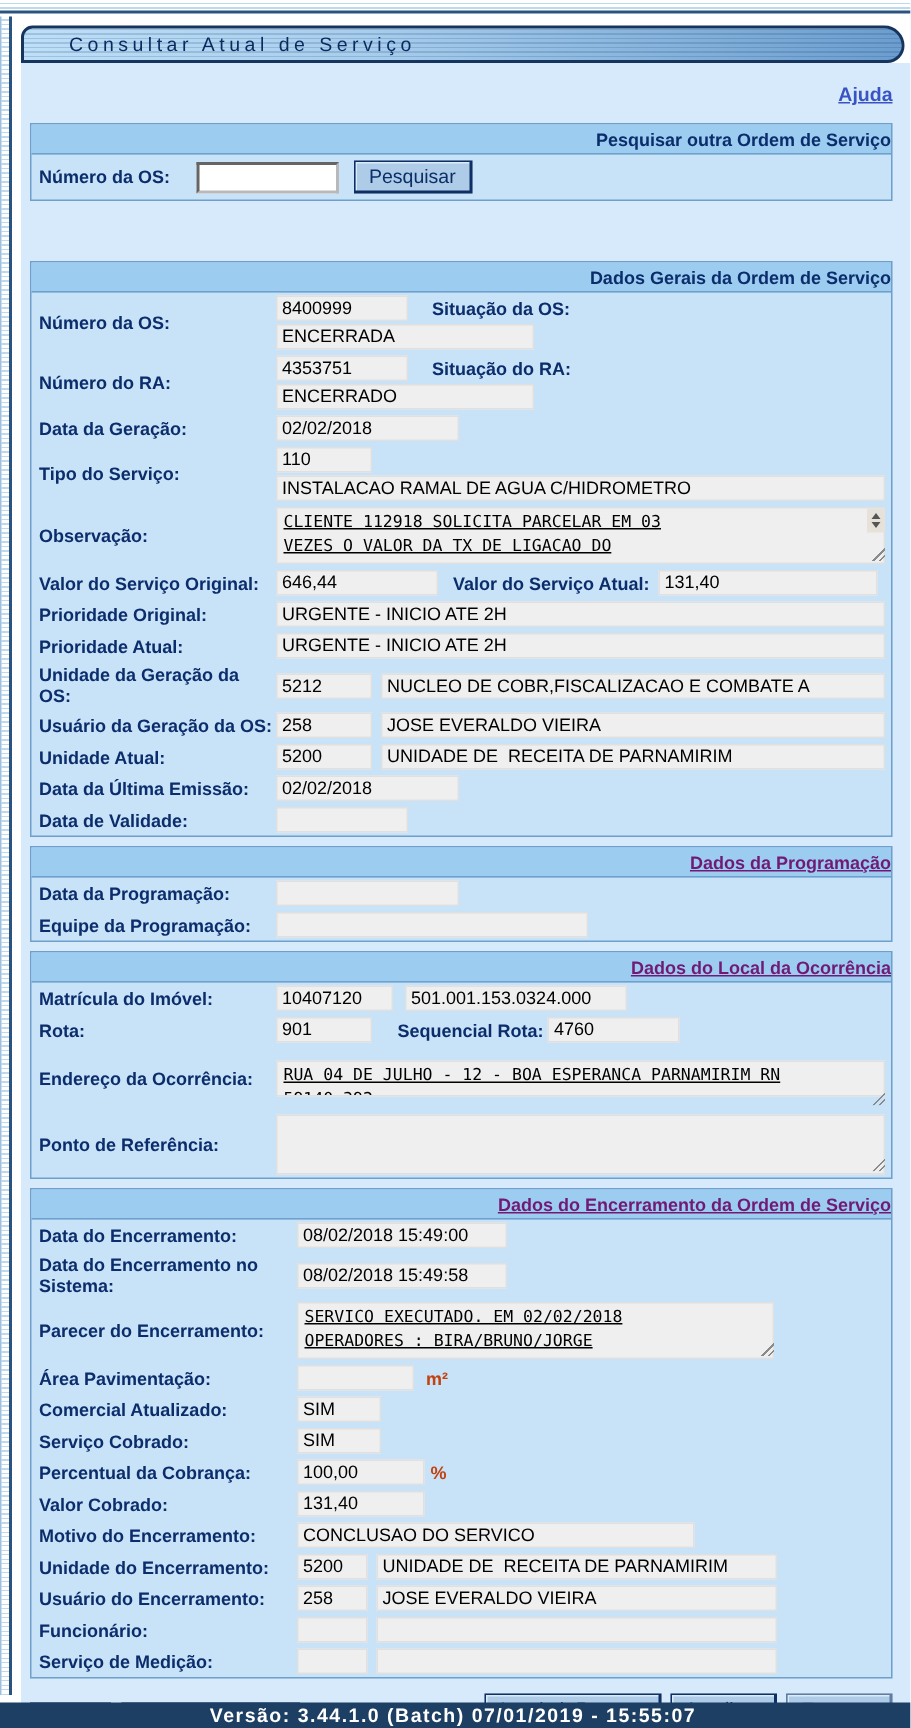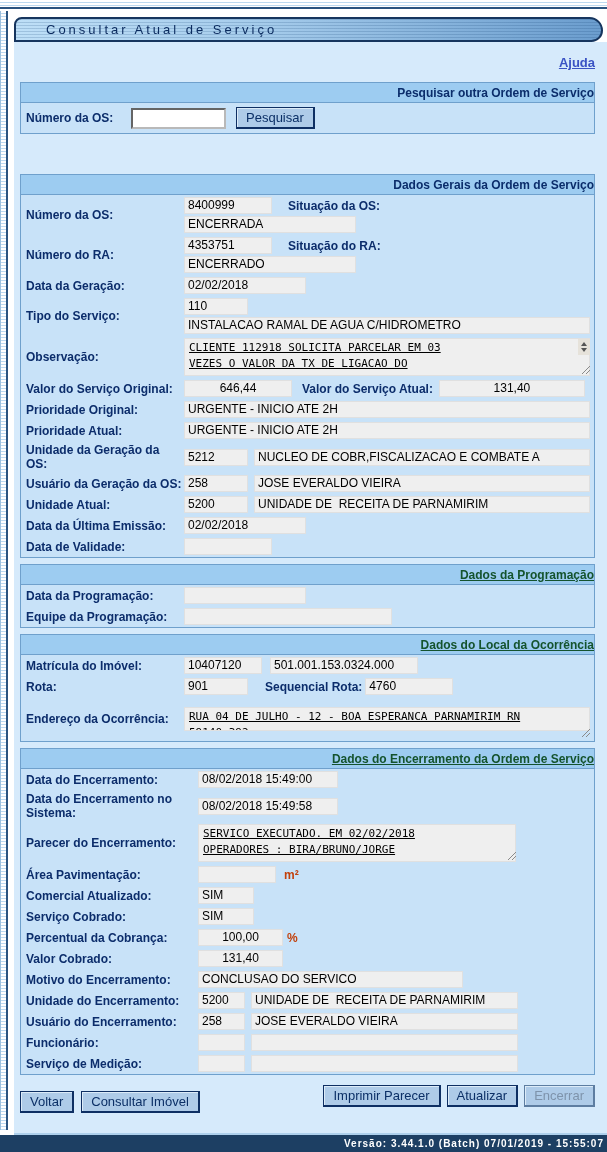--- a/index.html
+++ b/index.html
@@ -26,33 +26,33 @@
 
   .container { background:#d6eafb; min-height:1086px; width:593px;
     border-bottom:2px solid #aed0ec; position:relative; padding-bottom:6px; }
 
   .help-row { text-align:right; padding:13px 12px 12px 0; font-size:13px; }
   .help-row a { color:#3a53c4; font-weight:bold; text-decoration:underline; cursor:pointer; }
 
   .panel { margin:0 12px 6px 6px; border:1px solid #6fa0cc; background:#c8e2f8; }
   .panel-header { background:#9dccf1; height:20px; line-height:20px; text-align:right;
     font-size:12px; font-weight:bold; color:#0b2d6b; border-bottom:1px solid #6fa0cc; }
-  .panel-header a { color:#14532d; text-decoration:underline; cursor:pointer; }
+  .panel-header a { color:#701a75; text-decoration:underline; cursor:pointer; }
 
   .row { display:flex; align-items:center; padding:2px 4px 2px 5px; min-height:21px;
     font-size:12px; }
   .row.top { align-items:center; }
   .label { width:158px; flex-shrink:0; font-weight:bold; color:#0c2d6b; font-size:12px; }
   .label.wide { width:172px; }
   .label.search { width:105px; }
   .inline-label { font-weight:bold; color:#0c2d6b; flex-shrink:0; }
 
   .field { background:#efefef; border:1px solid #e0e0e0; height:17px; line-height:15px;
     font-size:12px; color:#000; padding:0 3px; overflow:hidden; white-space:pre; }
-  .field.num { text-align:center; }
+  .field.num { text-align:left; }
   .multi { display:flex; flex-direction:column; gap:2px; }
   .multi .line { display:flex; align-items:center; }
 
   .w47{width:47px}.w56{width:56px}.w64{width:64px}.w78{width:78px}.w85{width:85px}
   .w88{width:88px}.w108{width:108px}.w122{width:122px}.w140{width:140px}
   .w146{width:146px}.w148{width:148px}.w172{width:172px}.w208{width:208px}
   .w265{width:265px}.w267{width:267px}.flex1{flex:1}
 
   .ta { position:relative; background:#efefef; border:1px solid #e0e0e0;
     font-family:"DejaVu Sans Mono", monospace; font-size:11px; line-height:16px;
@@ -84,22 +84,22 @@
   .gap-lg { height:34px; }
 
   .actions { margin:10px 12px 0 6px; position:relative; min-height:42px; }
   .actions-left { position:absolute; left:0; top:6px; display:flex; gap:7px; }
   .actions-right { display:flex; flex-direction:column; align-items:flex-end; gap:2px; }
   .actions-right .r1 { display:flex; gap:6px; }
 
   .unit { font-weight:bold; color:#c2410c; margin-left:8px; }
 
   .footer { position:absolute; left:0; bottom:0; width:607px; height:17px;
-    background:#1d3f63; color:#ffffff; font-size:10px; font-weight:bold;
-    letter-spacing:1px; line-height:17px; text-align:right; padding-right:3px; }
+    background:#1d3f63; color:#ffffff; font-size:13px; font-weight:bold;
+    letter-spacing:1px; line-height:17px; text-align:center; padding-right:3px; }
 </style>
 </head>
 <body>
 
 <div class="top-strip"></div>
 <div class="left-strip"></div>
 
 <div class="page">
   <div class="title-tab">
     <span>Consultar Atual de Serviço</span>
@@ -248,20 +248,27 @@
         <span class="field w88">4760</span>
       </div>
       <div class="row top">
         <span class="label">Endereço da Ocorrência:</span>
         <div class="ta ta-end">RUA 04 DE JULHO - 12 - BOA ESPERANCA PARNAMIRIM RN
 59140-392</div>
         <span style="position:relative;left:-14px;width:0;height:40px;display:block;">
           <span class="resize-handle" style="left:4px;right:auto;top:28px;"></span>
         </span>
       </div>
+      <div class="row top">
+        <span class="label">Ponto de Referência:</span>
+        <div class="ta ta-ref"></div>
+        <span style="position:relative;left:-14px;width:0;height:40px;display:block;">
+          <span class="resize-handle" style="left:4px;right:auto;top:28px;"></span>
+        </span>
+      </div>
     </div>
 
     <div class="panel">
       <div class="panel-header">
         <a>Dados do Encerramento da Ordem de Serviço</a>
       </div>
       <div class="row">
         <span class="label wide">Data do Encerramento:</span>
         <span class="field w140">08/02/2018 15:49:00</span>
       </div>

